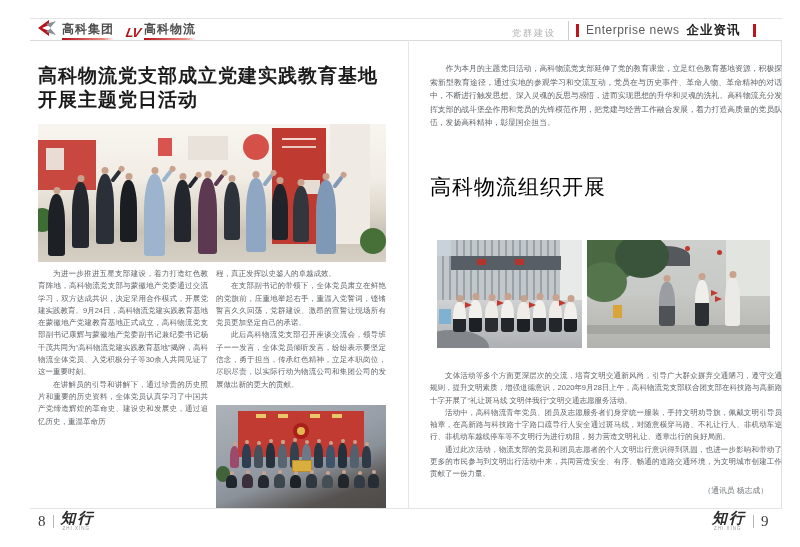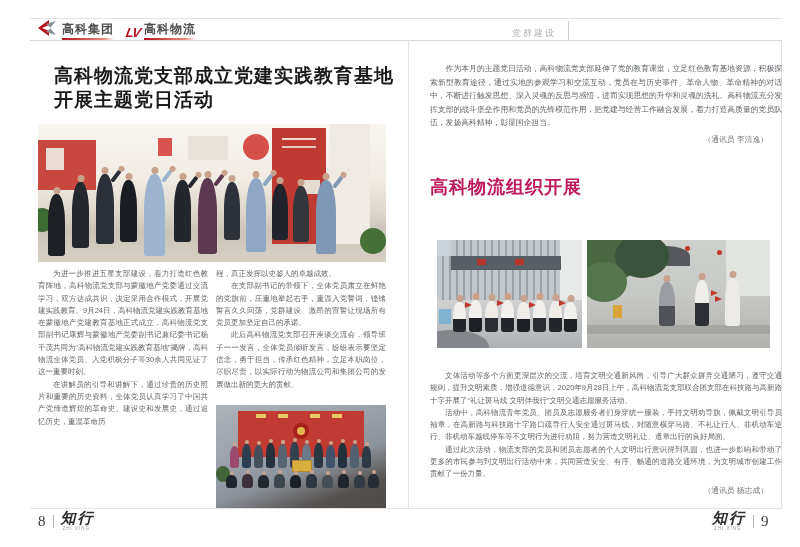--- a/index.html
+++ b/index.html
@@ -18,23 +18,23 @@
   .section-label{position:absolute;left:470px;top:27px;width:86px;text-align:right;
                  font-size:9px;color:#b0b0b0;letter-spacing:2px;}
   .enterprise{position:absolute;left:576px;top:21px;width:180px;height:18px;
               display:flex;align-items:center;gap:7px;}
   .redbar{width:3px;height:13px;background:#c0141c;}
   .ent-en{font-size:12px;color:#5a5a5a;letter-spacing:0.5px;}
   .ent-cn{font-size:12.5px;font-weight:bold;color:#222;letter-spacing:1px;}
 
   
   .title1{position:absolute;left:38px;top:64px;font-size:19px;line-height:24px;
-          font-weight:bold;color:#1b1b1b;letter-spacing:1px;margin-left:16px;}
-  .title2{position:absolute;left:430px;top:175px;font-size:18px;line-height:24px;
-          font-weight:bold;color:#be185d;letter-spacing:1px;}
+          font-weight:bold;color:#1b1b1b;letter-spacing:1px;}
+  .title2{position:absolute;left:430px;top:175px;font-size:21px;line-height:24px;
+          font-weight:normal;color:#000000;letter-spacing:1px;}
 
   
   .col{position:absolute;overflow:hidden;}
   .col p{margin:0;font-size:7.5px;line-height:12.3px;color:#606468;
          text-align:justify;text-indent:2em;}
   .col p.noind{text-indent:0;}
   .byline{font-size:7.8px;color:#76797c;text-align:right;padding-right:14px;margin-top:4px;}
 
   
   .photo{position:absolute;overflow:hidden;}
@@ -91,20 +91,26 @@
       <span class="logo-cn">高科集团</span>
     </div>
     <div class="logo-unit">
       <span class="lv-mark">LV</span>
       <span class="logo-cn">高科物流</span>
     </div>
   </div>
 
   <div class="section-label">党群建设</div>
   <div class="vline" style="left:568px;top:21px;height:19px;background:#cfcfcf;"></div>
+  <div class="enterprise">
+    <span class="redbar"></span>
+    <span class="ent-en">Enterprise news</span>
+    <span class="ent-cn">企业资讯</span>
+    <span class="redbar" style="margin-left:auto;"></span>
+  </div>
 
   <div class="title1">
     <div>高科物流党支部成立党建实践教育基地</div>
     <div>开展主题党日活动</div>
   </div>
 
   <div class="photo p1" style="left:38px;top:124px;width:348px;height:138px;">
     <div class="ph" style="left:0;top:16px;width:58px;height:50px;background:#c8473f;"></div>
     <div class="ph" style="left:8px;top:24px;width:18px;height:22px;background:#e9dcd4;"></div>
     <div class="ph" style="left:120px;top:14px;width:14px;height:18px;background:#d9534f;"></div>
@@ -183,21 +189,20 @@
     <span class="fig sm crouch" style="left:74px;bottom:20px;width:11px;height:13px;background:#1c2127;"></span>
     <span class="fig sm crouch" style="left:90px;bottom:20px;width:11px;height:14px;background:#2e3640;"></span>
     <span class="fig sm crouch" style="left:106px;bottom:20px;width:11px;height:13px;background:#454d55;"></span>
     <span class="fig sm crouch" style="left:122px;bottom:20px;width:11px;height:14px;background:#20262c;"></span>
     <span class="fig sm crouch" style="left:138px;bottom:20px;width:11px;height:13px;background:#333b44;"></span>
     <span class="fig sm crouch" style="left:152px;bottom:20px;width:11px;height:14px;background:#272d34;"></span>
   </div>
 
   <div class="col" style="left:430px;top:62px;width:352px;height:104px;">
     <p style="font-size:7.8px;line-height:13.5px;">作为本月的主题党日活动，高科物流党支部延伸了党的教育课堂，立足红色教育基地资源，积极探索新型教育途径，通过实地的参观学习和交流互动，党员在与历史事件、革命人物、革命精神的对话中，不断进行触发思想、深入灵魂的反思与感悟，进而实现思想的升华和灵魂的洗礼。高科物流充分发挥支部的战斗堡垒作用和党员的先锋模范作用，把党建与经营工作融合发展，着力打造高质量的党员队伍，发扬高科精神，彰显国企担当。</p>
-    <div class="byline">（通讯员 李清逸）</div>
   </div>
 
   <div class="title2">
     <div>高科物流组织开展</div>
   </div>
 
   <div class="photo p3" style="left:437px;top:240px;width:145px;height:108px;">
     <div class="ph" style="left:0;top:0;width:145px;height:60px;background:repeating-linear-gradient(90deg,#c2c7cb 0 5px,#9aa1a7 5px 7px);"></div>
     <div class="ph" style="left:0;top:0;width:14px;height:16px;background:#c8d2d8;"></div>
     <div class="ph" style="right:0;top:0;width:22px;height:60px;background:#e8eaea;"></div>

